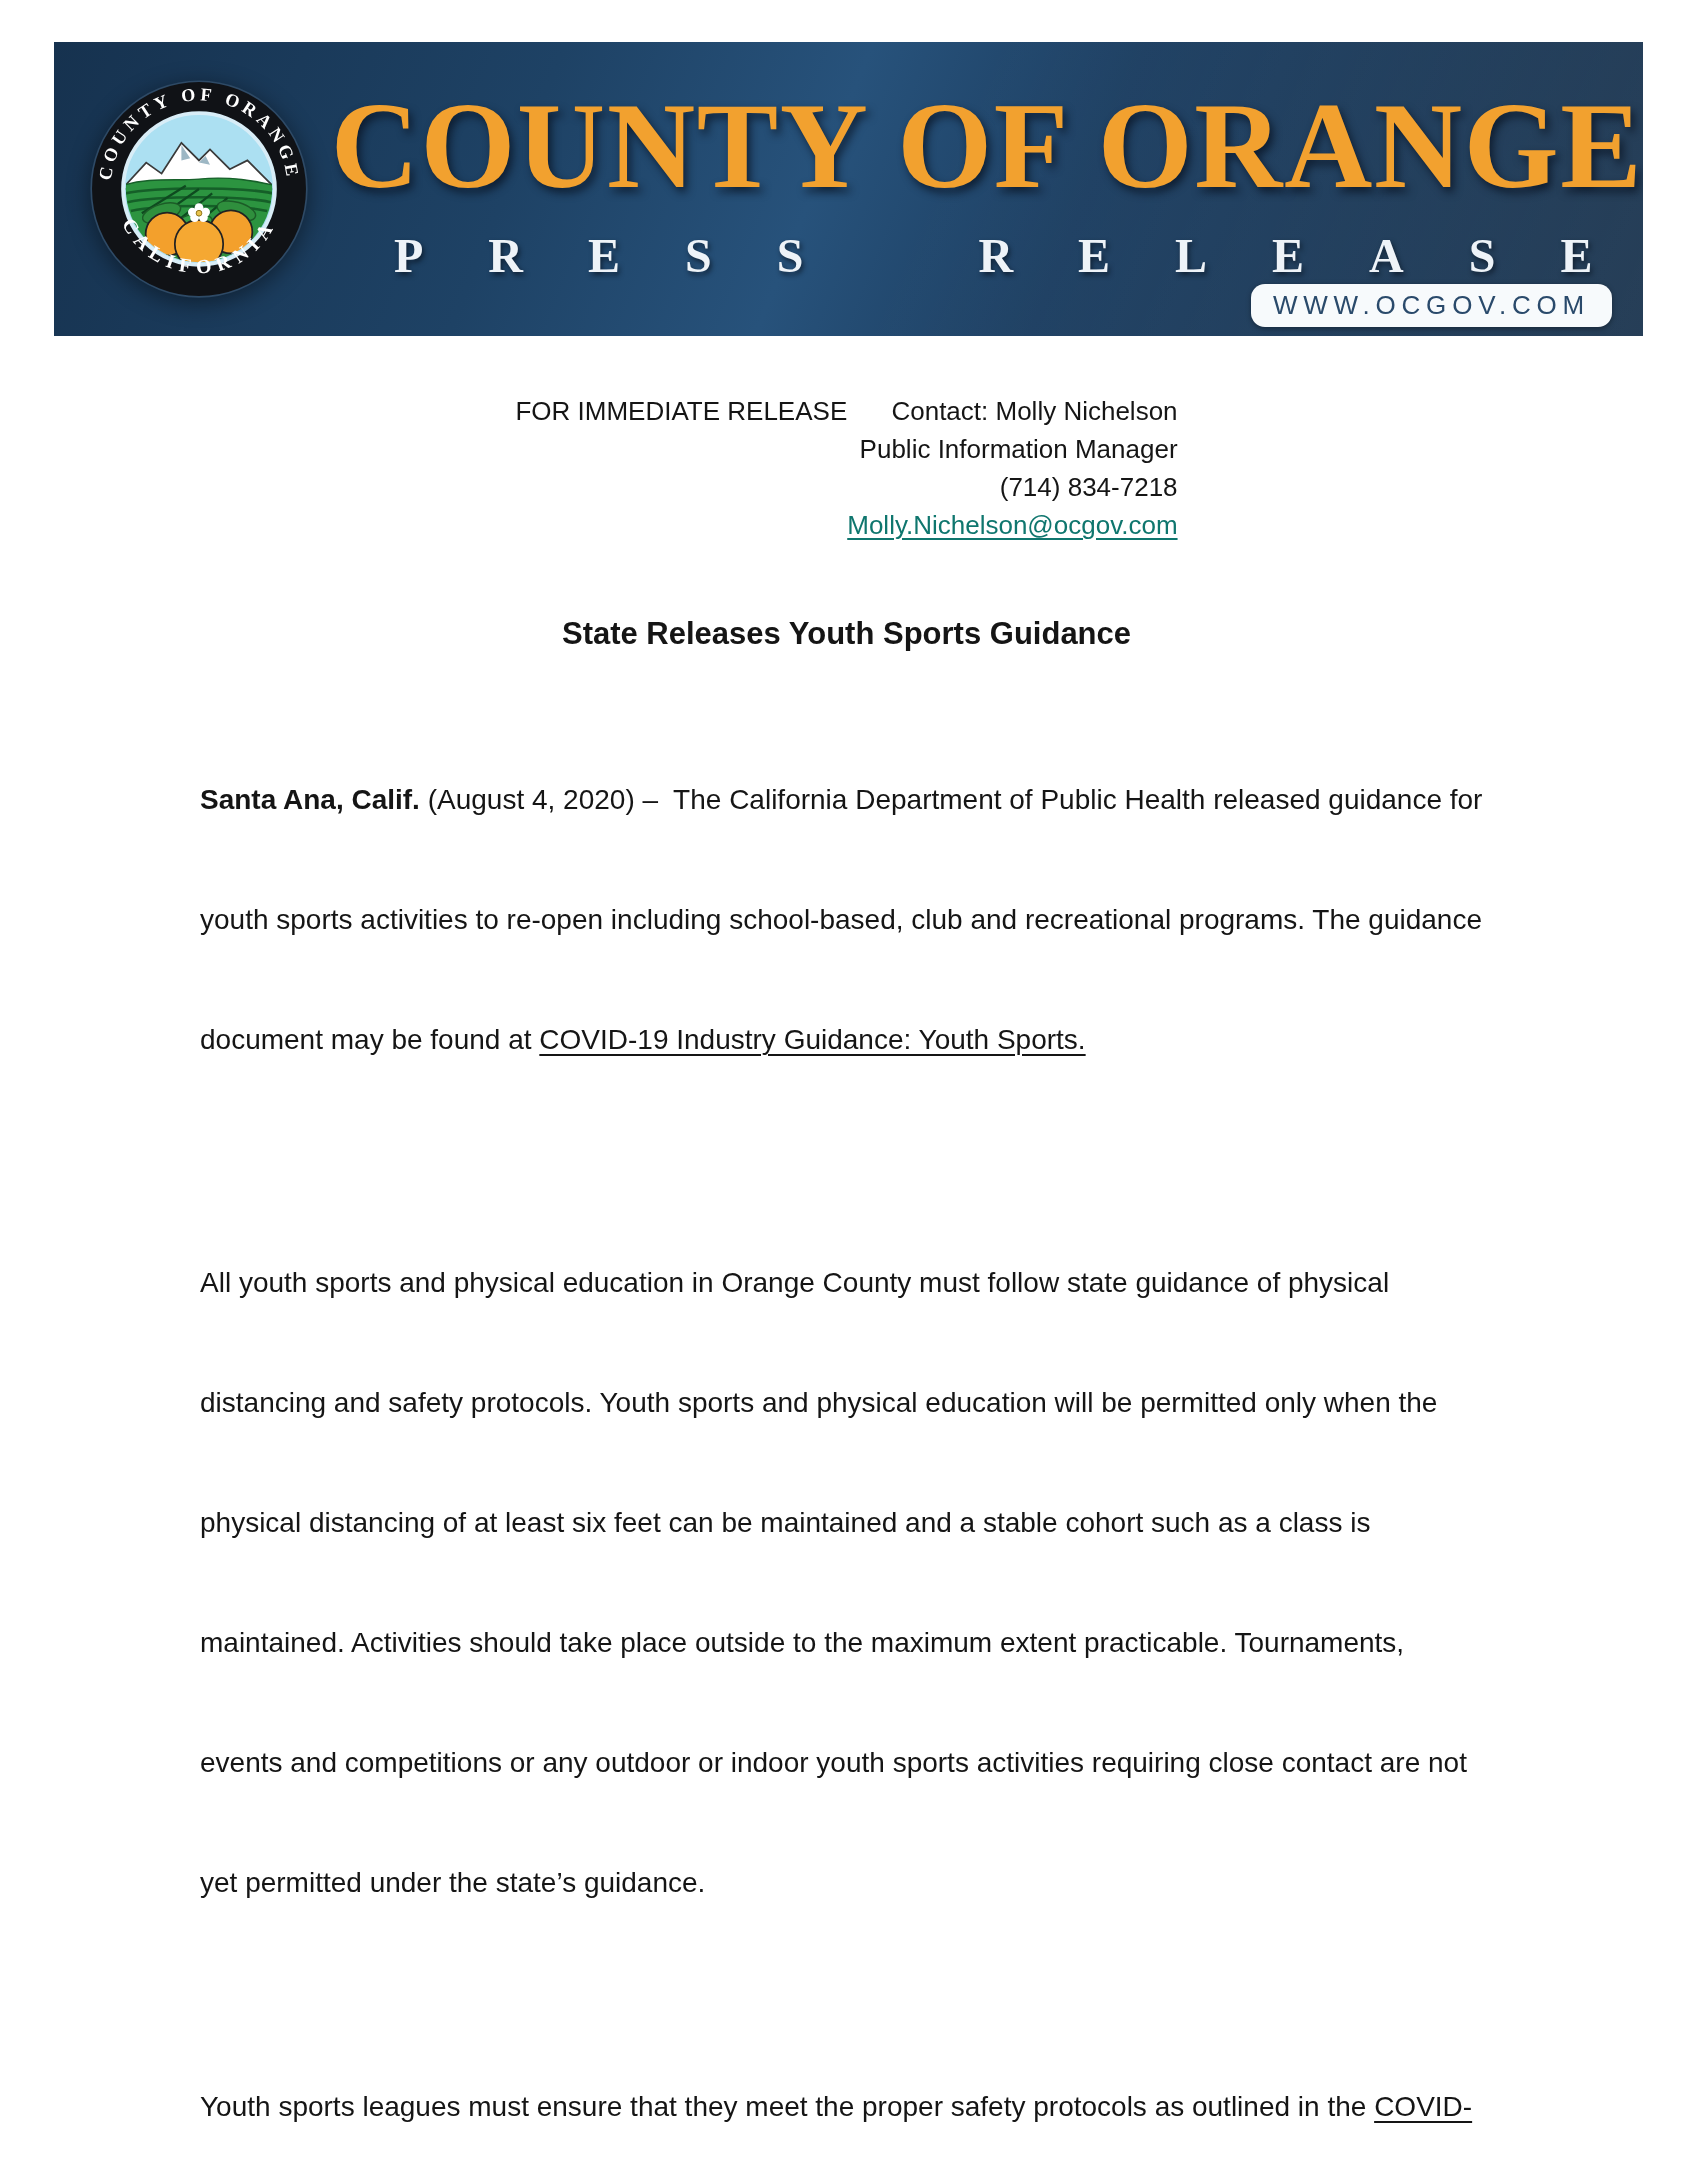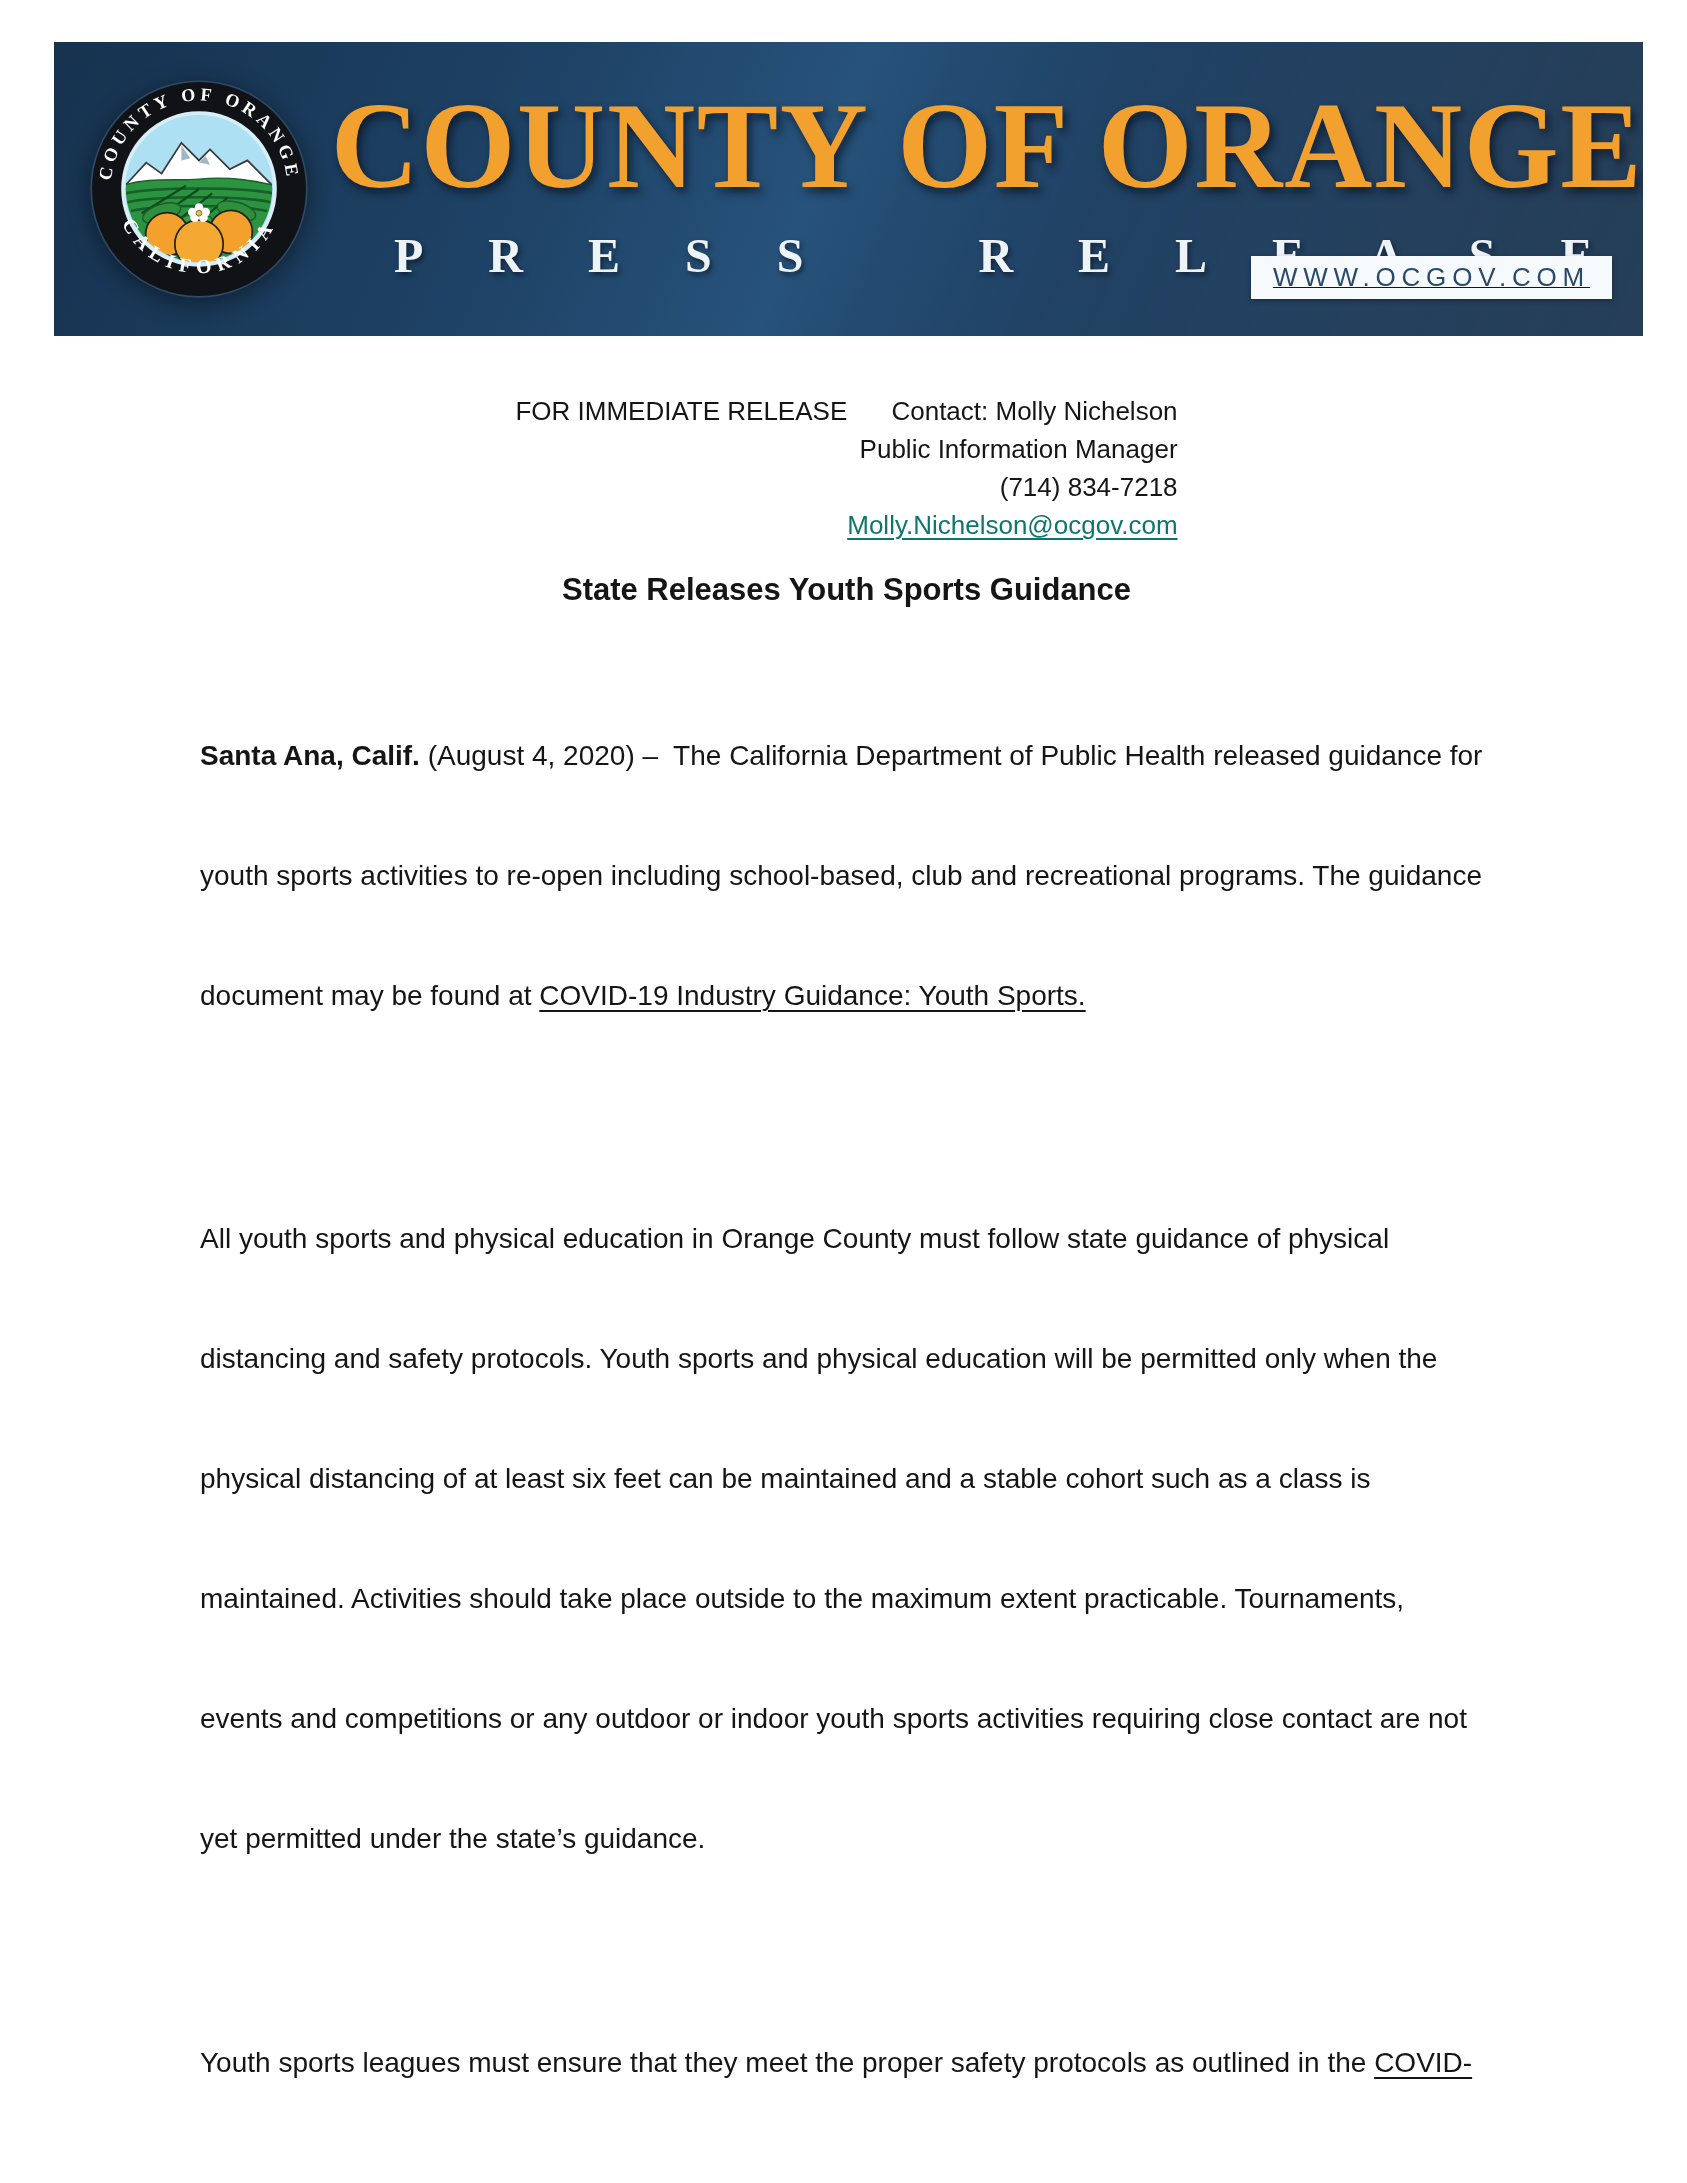--- a/index.html
+++ b/index.html
@@ -14,33 +14,33 @@
             linear-gradient(112deg,#16324f 0%,#1e4265 30%,#27527b 48%,#1d3f62 64%,#142e49 100%);}
   .seal{position:absolute;left:35px;top:37px;width:220px;height:220px;
         filter:drop-shadow(0 5px 11.7px rgba(0,0,0,.45));}
   .banner-text{position:absolute;left:275px;right:6.7px;top:0;height:100%;text-align:center;}
   .banner-title{margin-top:40px;font-family:"Liberation Serif",serif;font-weight:700;
         font-size:122px;line-height:1.05;color:#f2a12f;letter-spacing:1.7px;padding-left:1.7px;
         white-space:nowrap;text-shadow:3.3px 5px 8.3px rgba(8,18,32,.75);}
   .banner-subtitle{margin-top:18.3px;font-family:"Liberation Serif",serif;font-weight:700;
         font-size:48px;color:#eef3f8;letter-spacing:65px;padding-left:65px;word-spacing:33px;
         white-space:nowrap;text-shadow:1.7px 2.5px 5px rgba(8,18,32,.7);}
-  .website-box{position:absolute;right:31px;bottom:37px;background:#f7fafc;border-radius:0;
-        padding:5.8px 22px;box-shadow:0 1.7px 5px rgba(0,0,0,.35);text-decoration:underline;}
+  .website-box{position:absolute;right:31px;bottom:9px;background:#f7fafc;border-radius:14px;
+        padding:5.8px 22px;box-shadow:0 1.7px 5px rgba(0,0,0,.35);}
   .website-box span{font-size:26px;letter-spacing:5.8px;color:#2a4a6b;font-weight:400;}
 
   
   .content{position:absolute;left:200px;top:336px;width:1293px;}
   .release-row{display:flex;justify-content:center;align-items:flex-start;margin-top:56px;}
   .release-label{font-size:26px;line-height:38px;}
   .contact{text-align:right;font-size:26px;line-height:38px;}
   .contact div{white-space:pre;}
   .email-link{display:inline-block;color:#0f766e;text-decoration:underline;
         text-underline-offset:4.2px;text-decoration-thickness:1.7px;}
-  .headline{margin-top:26px;text-align:center;font-weight:700;font-size:31px;line-height:40px;}
+  .headline{margin-top:70px;text-align:center;font-weight:700;font-size:31px;line-height:40px;}
   .para{font-size:28px;line-height:40px;white-space:pre;}
   .para .line{height:40px;}
   .p1{margin-top:46px;} .p2{margin-top:43px;} .p3{margin-top:24px;}
   .bold{font-weight:700;}
   .doclink{color:#151515;text-decoration:underline;text-underline-offset:5px;
         text-decoration-thickness:2.1px;cursor:pointer;}
 </style>
 </head>
 <body>
 

